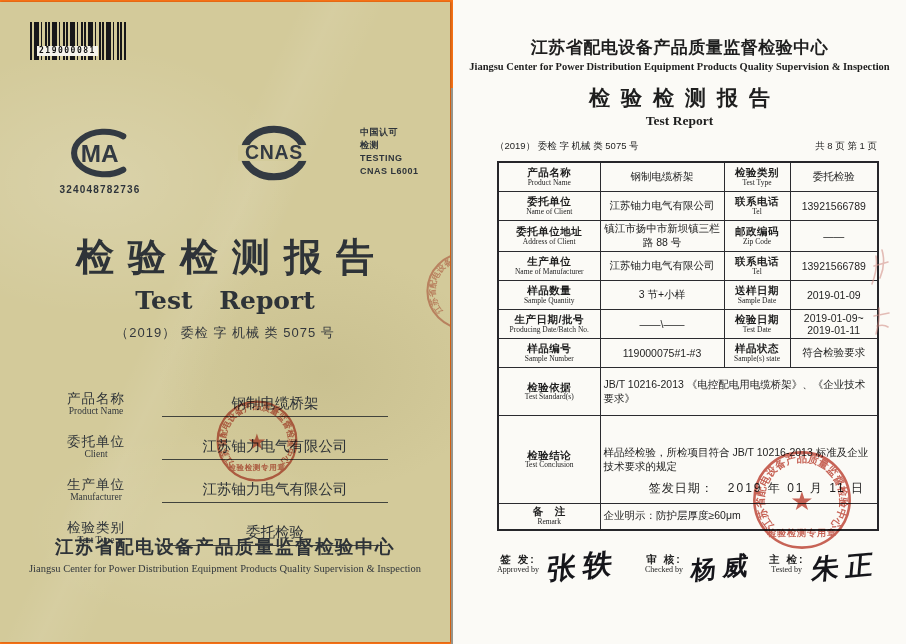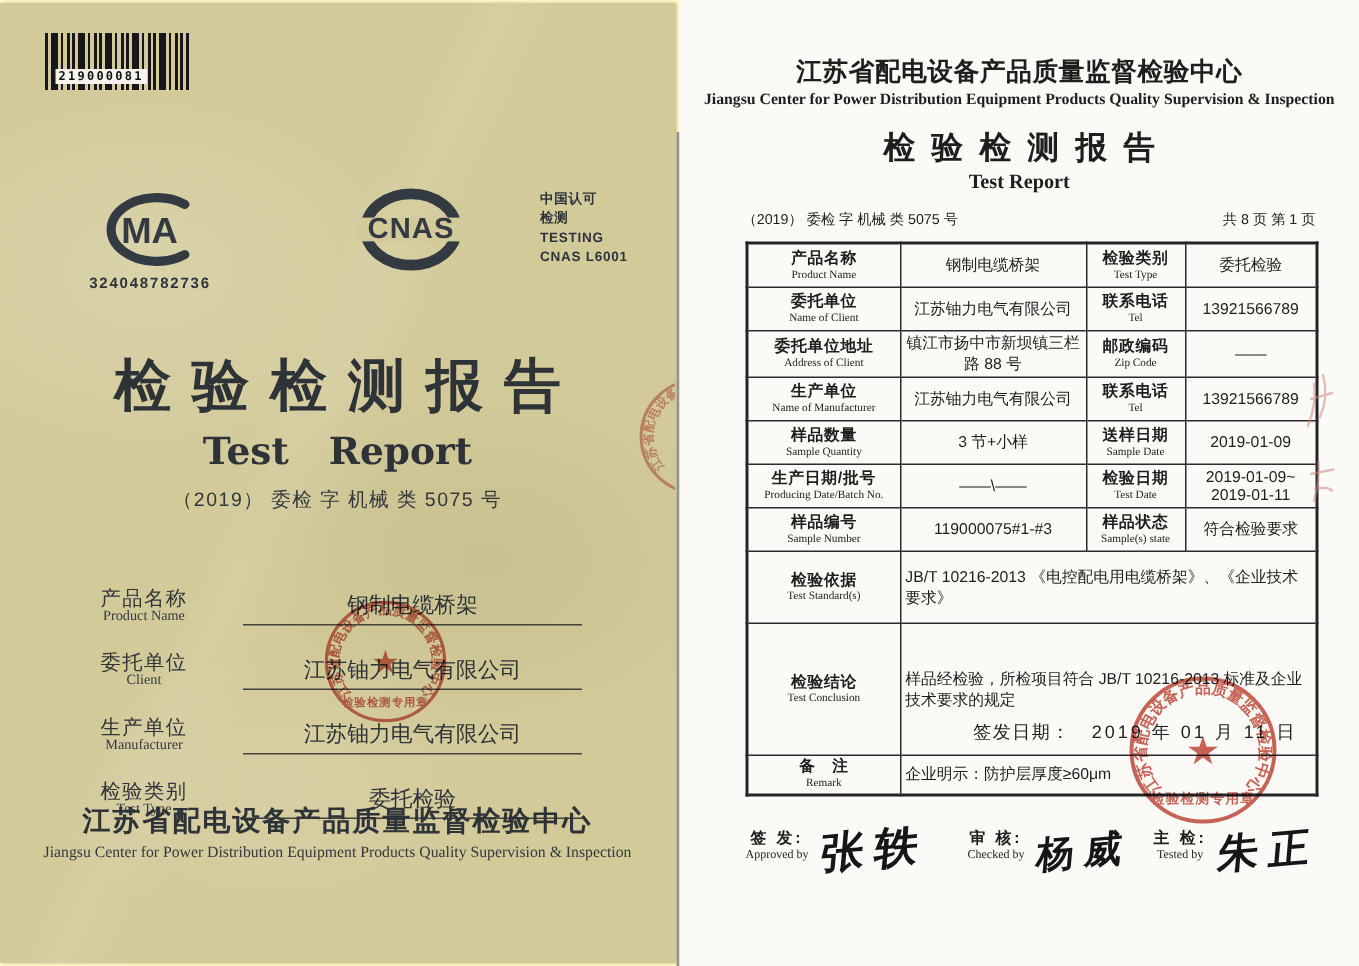--- a/index.html
+++ b/index.html
@@ -1,16 +1,16 @@
 <!DOCTYPE html>
 <html><head>
 <meta charset="utf-8">
 <style>
   html,body{margin:0;padding:0;background:#e9e8e4;}
-  .canvas{position:relative;width:906px;height:644px;background:#fef9c3;overflow:hidden;
+  .canvas{position:relative;width:906px;height:644px;background:#f97316;overflow:hidden;
           font-family:"Liberation Sans",sans-serif;color:#22262b;}
   
   .left-page{position:absolute;left:0;top:2px;width:450px;height:640px;overflow:hidden;
     background-color:#d3ca9a;
     background-image:
       radial-gradient(ellipse 320px 220px at 22% 28%, rgba(255,255,255,.16), transparent 62%),
       radial-gradient(ellipse 280px 200px at 72% 58%, rgba(118,108,58,.10), transparent 60%),
       radial-gradient(ellipse 260px 160px at 40% 82%, rgba(255,255,255,.10), transparent 60%),
       linear-gradient(115deg, transparent 40%, rgba(255,255,255,.07) 45%, transparent 52%);
     box-shadow:1px 0 2px rgba(0,0,0,.25);}

